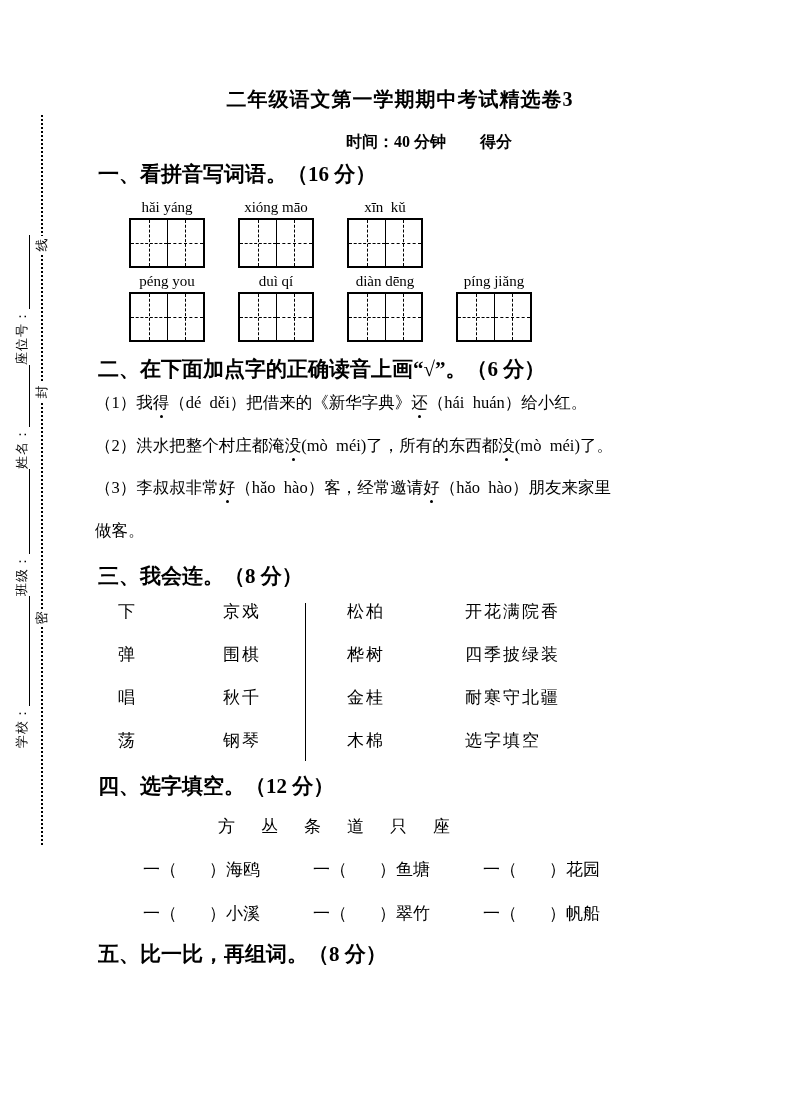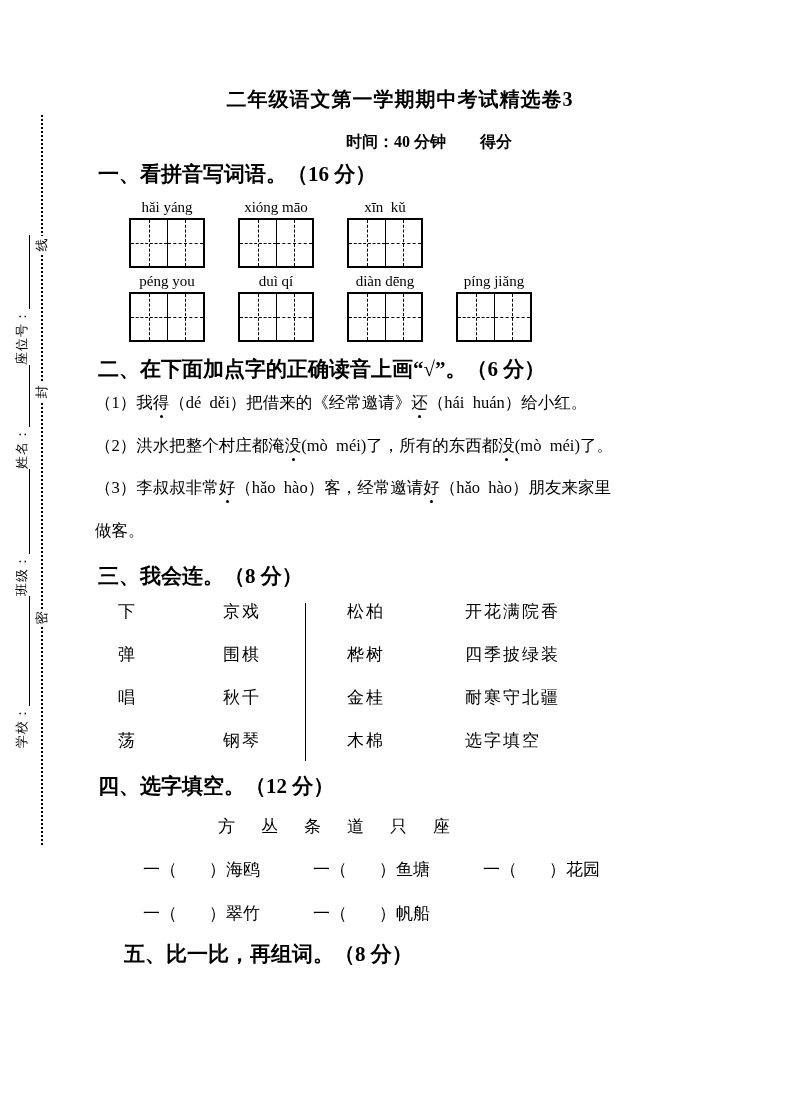--- a/index.html
+++ b/index.html
@@ -34,21 +34,21 @@
   
   #page-title{left:95px;top:86px;width:610px;text-align:center;font-size:20px;font-weight:bold;letter-spacing:1px;}
   #time-label{left:325px;top:132px;font-size:16px;font-weight:bold;margin-left:21px;}
   #score-label{left:480px;top:132px;font-size:16px;font-weight:bold;}
 
   .sec-title{left:98px;font-size:21px;font-weight:bold;white-space:pre;}
   #s1-title{top:160px;}
   #s2-title{top:355px;}
   #s3-title{top:562px;}
   #s4-title{top:772px;}
-  #s5-title{top:940px;margin-left:26px;}
+  #s5-title{top:940px;}
 
   
   #s1-rows{left:117px;top:198px;}
   .pz-row{display:flex;gap:21px;margin-bottom:4px;}
   .pz-block{width:76px;padding-left:12px;}
   .pz-label{height:20px;font-size:15px;text-align:center;white-space:pre;line-height:18px;}
   .pz-grid{display:flex;width:76px;height:50px;border:2px solid #000;box-sizing:border-box;}
   .pz-cell{flex:1;position:relative;border-right:1px solid #000;}
   .pz-cell:last-child{border-right:none;}
   .pz-cell::before{content:"";position:absolute;left:50%;top:0;bottom:0;border-left:1px dashed #000;}
@@ -152,21 +152,21 @@
         <div class="pz-grid">
           <div class="pz-cell"></div>
           <div class="pz-cell"></div>
         </div>
       </div>
     </div>
   </div>
 
 <div class="abs sec-title" id="s2-title">二、在下面加点字的正确读音上画“√”。（6 分）</div>
 <div class="abs" id="s2-lines">
-    <div class="s2-line"><span>（1）我</span><span class="dotted">得</span><span>（dé  děi）把借来的《经常邀请》</span><span class="dotted">还</span><span>（hái  huán）给小红。</span></div>
+    <div class="s2-line"><span>（1）我</span><span class="dotted">得</span><span>（dé  děi）把借来的《新华字典》</span><span class="dotted">还</span><span>（hái  huán）给小红。</span></div>
     <div class="s2-line"><span>（2）洪水把整个村庄都淹</span><span class="dotted">没</span><span>(mò  méi)了，所有的东西都</span><span class="dotted">没</span><span>(mò  méi)了。</span></div>
     <div class="s2-line"><span>（3）李叔叔非常</span><span class="dotted">好</span><span>（hǎo  hào）客，经常邀请</span><span class="dotted">好</span><span>（hǎo  hào）朋友来家里</span></div>
     <div class="s2-line"><span>做客。</span></div>
   </div>
 
 <div class="abs sec-title" id="s3-title">三、我会连。（8 分）</div>
 <div class="abs" id="s3-area">
   <div id="s3-divider"></div>
   <div id="s3-rows">
       <div class="m-row">
@@ -205,18 +205,19 @@
     <span>只</span>
     <span>座</span>
   </div>
 <div class="abs" id="s4-rows">
     <div class="f-row">
       <span class="f-group"><span>一（</span><span class="f-spacer"></span><span>）海鸥</span></span>
       <span class="f-group"><span>一（</span><span class="f-spacer"></span><span>）鱼塘</span></span>
       <span class="f-group"><span>一（</span><span class="f-spacer"></span><span>）花园</span></span>
     </div>
     <div class="f-row">
+      <span class="f-group"><span>一（</span><span class="f-spacer"></span><span>）小溪</span></span>
       <span class="f-group"><span>一（</span><span class="f-spacer"></span><span>）翠竹</span></span>
       <span class="f-group"><span>一（</span><span class="f-spacer"></span><span>）帆船</span></span>
     </div>
   </div>
 
 <div class="abs sec-title" id="s5-title">五、比一比，再组词。（8 分）</div>
 
 </body></html>

